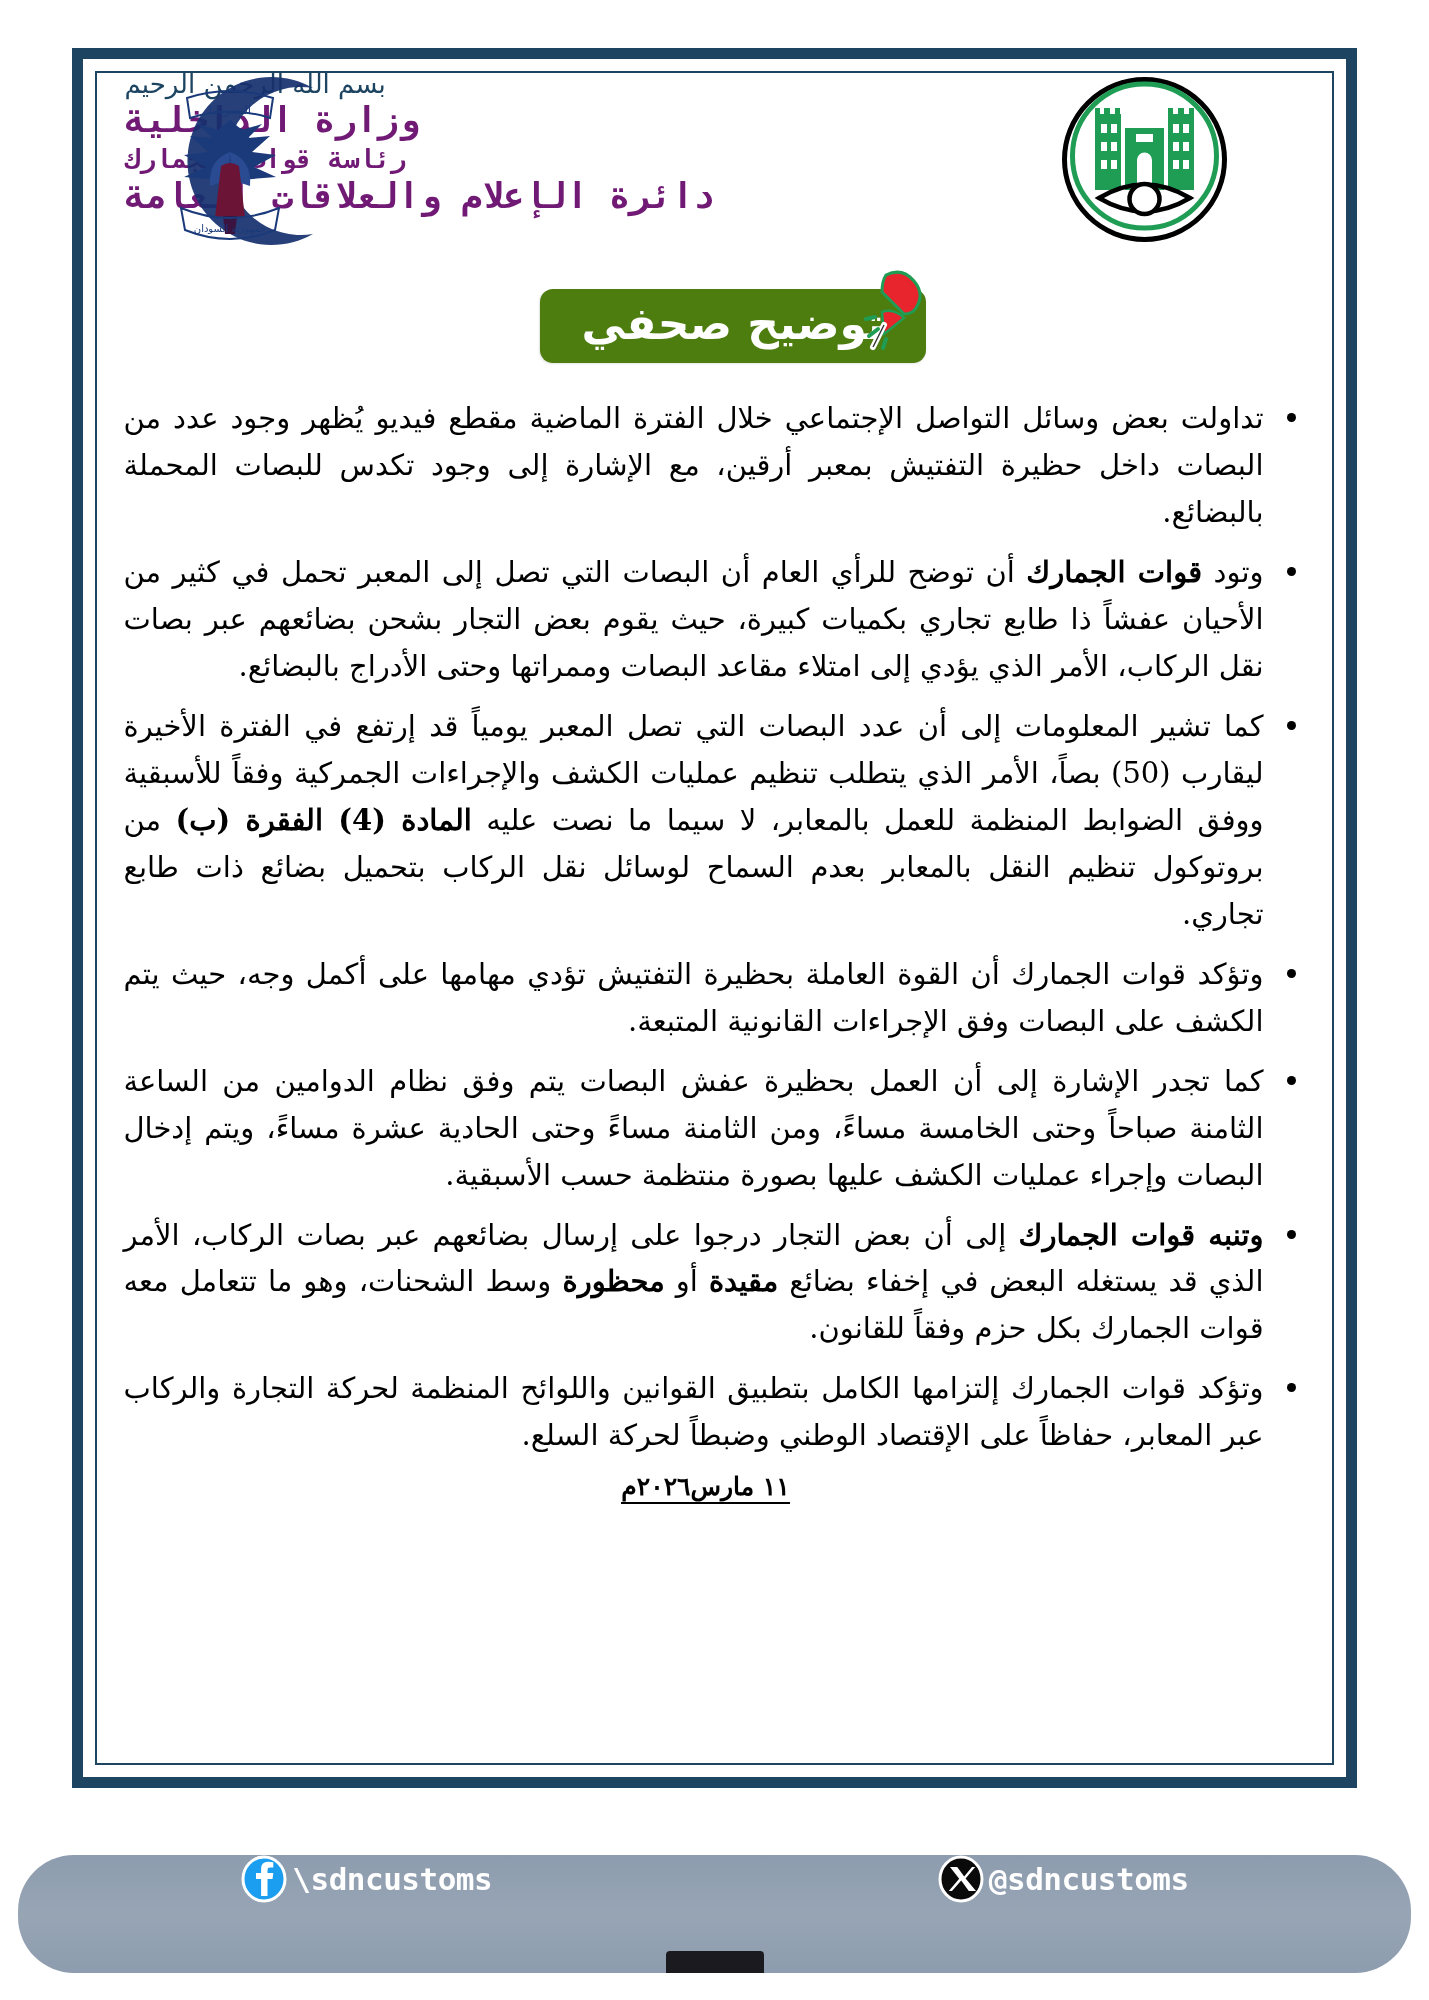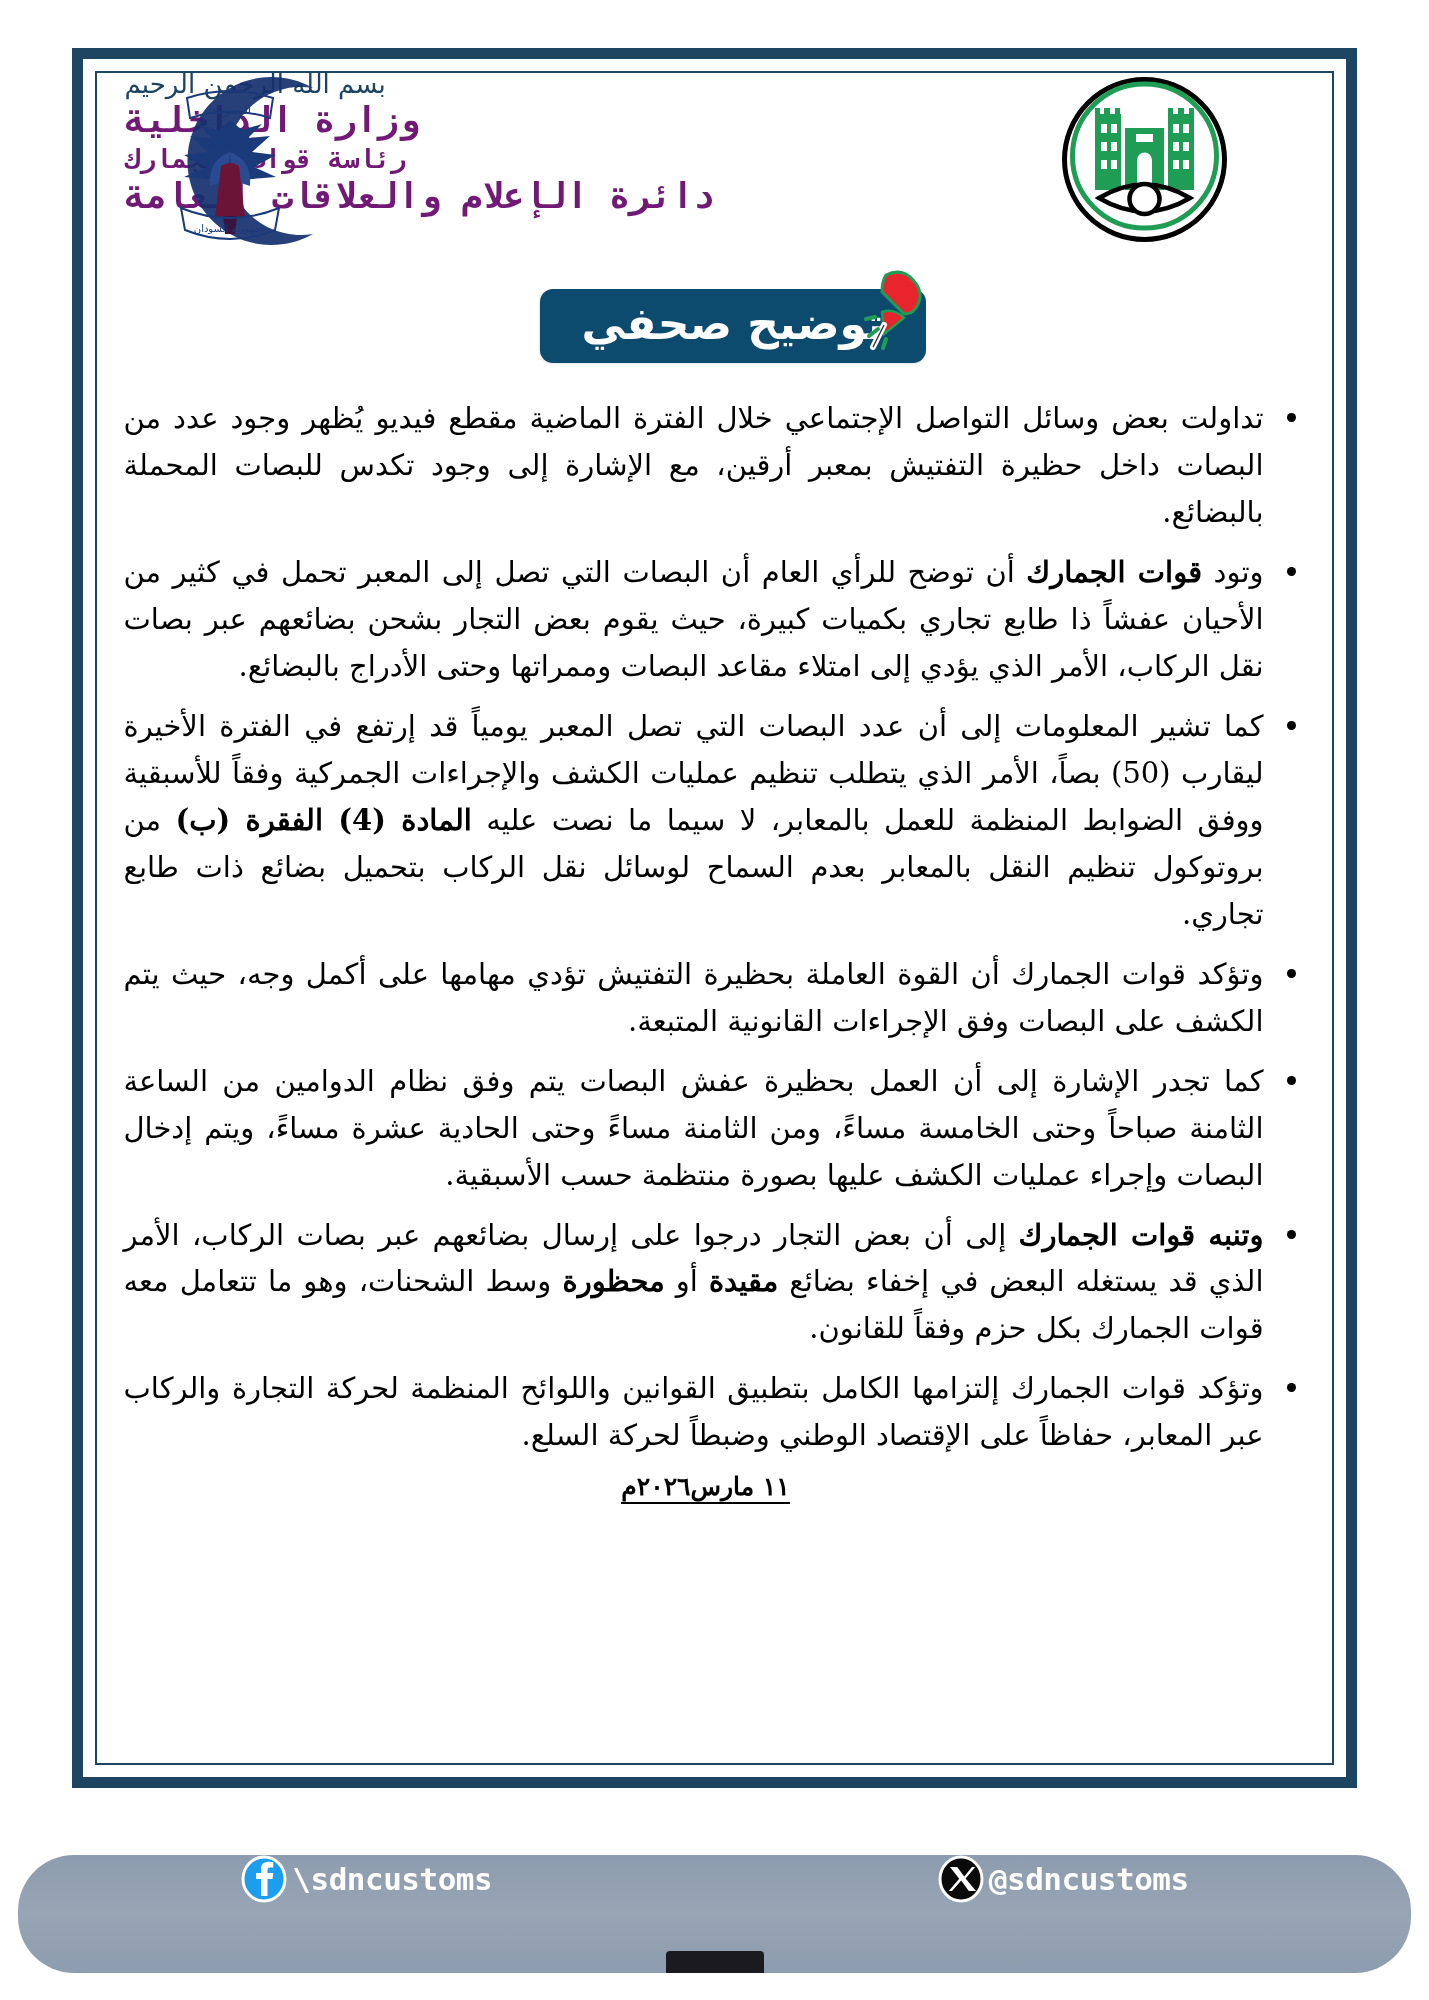--- a/index.html
+++ b/index.html
@@ -92,21 +92,21 @@
     width: 1180px;
     margin: 8px auto 0;
     height: 86px;
   }
   .badge {
     position: absolute;
     left: 50%;
     transform: translateX(-50%);
     margin-left: 18px;
     top: 2px;
-    background: #0c4a6e;
+    background: #4d7c0f;
     border-radius: 13px;
     padding: 9px 42px 14px 42px;
     color: #ffffff;
     font-family: "DejaVu Sans", sans-serif;
     font-weight: bold;
     font-size: 44px;
     letter-spacing: 0px;
     white-space: nowrap;
     box-shadow: 0 1px 2px rgba(0,0,0,0.10);
   }

